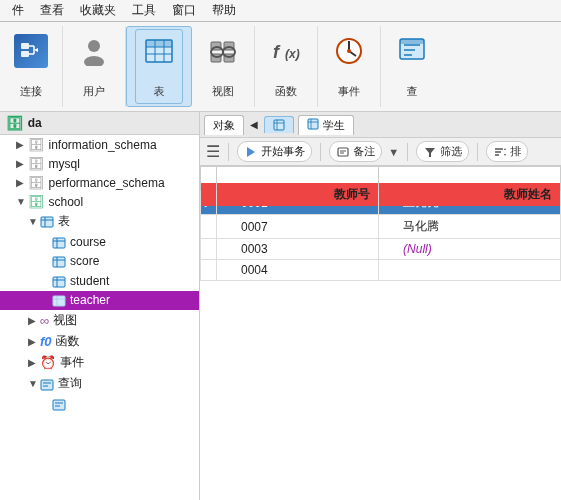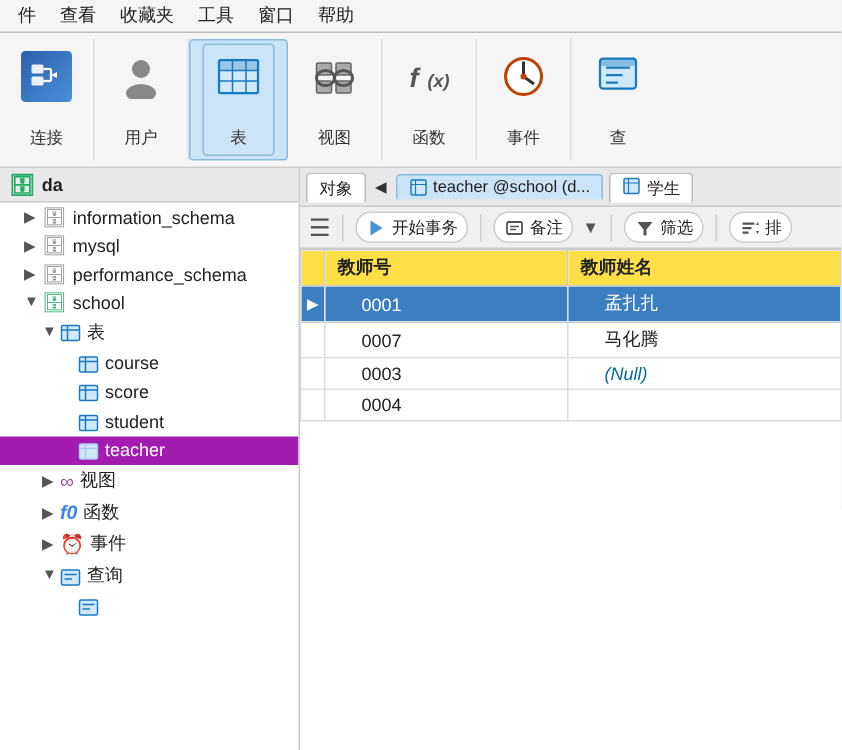--- a/index.html
+++ b/index.html
@@ -185,39 +185,39 @@
       overflow: auto;
       background: #fff;
     }
 
     table {
       border-collapse: collapse;
       width: 100%;
     }
 
     thead th {
-      background: #fde047;
+      background: #ef4444;
       border: 1px solid #ccc;
       padding: 3px 8px;
       font-size: 12px;
       font-weight: bold;
-      text-align: left;
+      text-align: right;
       position: sticky;
-      top: 0;
+      top: 16px;
     }
 
     tbody td {
       border: 1px solid #ddd;
       padding: 3px 24px;
       font-size: 12px;
     }
     tbody tr.row-selected { background: #3c7fc0; color: white; }
     tbody tr.row-selected td { color: white; }
 
-    .null-value { color: #0369a1; font-style: italic; }
+    .null-value { color: #a21caf; font-style: italic; }
 
     .row-indicator {
       width: 14px;
       text-align: center;
       padding: 3px 2px;
       color: #555;
       font-size: 10px;
     }
 
     
@@ -540,21 +540,20 @@
       <span class="tab-item">
         <span>对象</span>
       </span>
       <span class="nav-arrow">◀</span>
       <span class="tab-item active-tab" style="font-size:11px;">
         <svg width="12" height="12" viewBox="0 0 12 12">
           <rect x="1" y="1" width="10" height="10" rx="1" fill="#d0e8f8" stroke="#1a7abf" stroke-width="1"></rect>
           <line x1="1" y1="4" x2="11" y2="4" stroke="#1a7abf" stroke-width="0.8"></line>
           <line x1="4" y1="1" x2="4" y2="11" stroke="#1a7abf" stroke-width="0.8"></line>
         </svg>
-        <span>teacher @school (d...</span>
       </span>
       <span class="tab-item" style="font-size:11px;">
         <svg width="12" height="12" viewBox="0 0 12 12">
           <rect x="1" y="1" width="10" height="10" rx="1" fill="#d0e8f8" stroke="#1a7abf" stroke-width="1"></rect>
           <line x1="1" y1="4" x2="11" y2="4" stroke="#1a7abf" stroke-width="0.8"></line>
           <line x1="4" y1="1" x2="4" y2="11" stroke="#1a7abf" stroke-width="0.8"></line>
         </svg>
         <span>学生</span>
       </span>
     </div>

